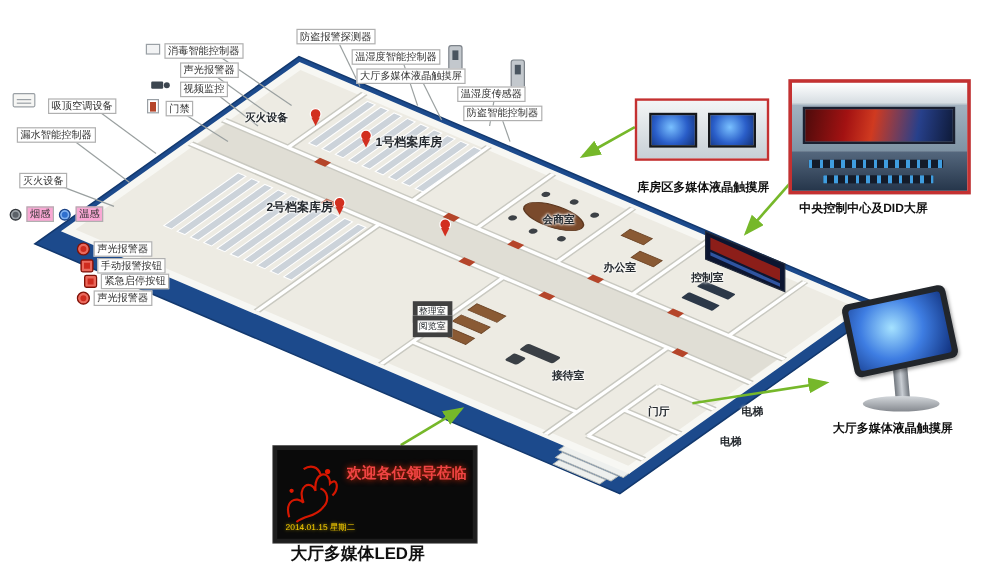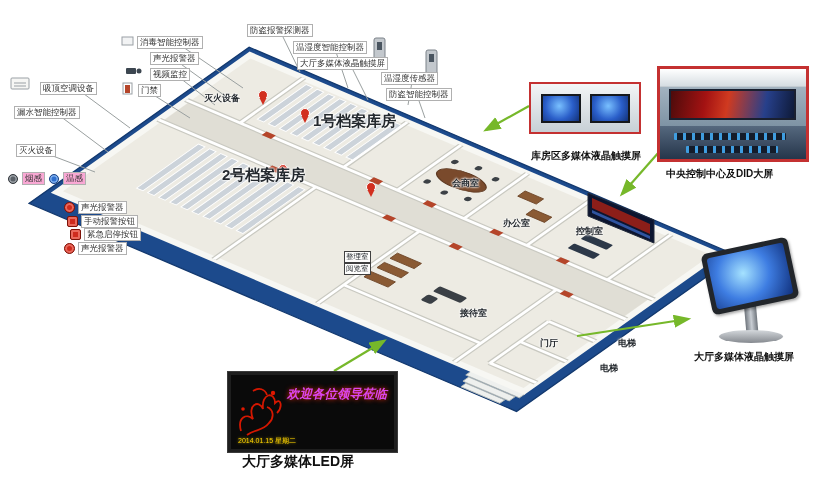--- a/index.html
+++ b/index.html
@@ -10,24 +10,24 @@
   }
   .layer{position:absolute;left:0;top:0;}
   .callout{
     position:absolute;z-index:7;font-size:8.5px;line-height:11px;color:#333;
     background:#fff;border:1px solid #b0b0b0;padding:0 2px;white-space:nowrap;
   }
   .room-label{
     position:absolute;z-index:6;font-size:9px;font-weight:bold;color:#24292e;white-space:nowrap;
     text-shadow:0 0 2px #fff,0 0 2px #fff,0 0 3px #fff;
   }
-  .room-label.big{font-size:15px;}
+  .room-label.big{font-size:10px;}
   .room-label.boxed{
     font-size:7.5px;font-weight:normal;background:rgba(255,255,255,.92);
-    border:1px solid #404040;padding:0 1px;text-shadow:none;
+    border:4px solid #404040;padding:0 1px;text-shadow:none;
   }
   .caption{position:absolute;z-index:8;font-size:10px;font-weight:bold;color:#101010;white-space:nowrap;}
   .legend-row{position:absolute;z-index:7;display:flex;align-items:center;gap:3px;}
   .legend-icon{
     width:9px;height:9px;border-radius:2px;flex:0 0 auto;
     background:#cf2b1e;border:1px solid #7d1208;box-shadow:inset 0 0 0 2px #e9695c;
   }
   .legend-icon.round{border-radius:50%;}
   .legend-label{
     font-size:8.5px;line-height:11px;color:#333;background:#fff;
@@ -88,22 +88,22 @@
     position:absolute;left:28px;top:90px;width:64px;height:13px;border-radius:50%;
     background:linear-gradient(#d4d8dc,#85898f);
   }
 
   
   .led-panel{
     position:absolute;left:228px;top:372px;width:163px;height:74px;z-index:8;
     background:#0a0a0a;border:3px solid #1e1e1e;box-shadow:0 0 0 1px #3a3a3a;box-sizing:content-box;
   }
   .led-text{
-    position:absolute;right:5px;top:11px;width:104px;text-align:center;
-    color:#d946ef;font-weight:bold;text-shadow:0 0 5px rgba(255,45,0,.9);font-style:italic;
+    position:absolute;right:5px;top:11px;width:104px;text-align:right;
+    color:#ef4444;font-weight:bold;text-shadow:0 0 5px rgba(255,45,0,.9);
   }
   .led-line1{font-size:12.5px;line-height:17px;white-space:nowrap;}
   .led-line2{font-size:12.5px;line-height:17px;white-space:nowrap;}
   .led-footer{
     position:absolute;left:7px;bottom:4px;color:#ffd300;font-size:7px;line-height:8px;
     text-shadow:0 0 3px rgba(255,220,0,.8);
   }
   .led-art{position:absolute;left:2px;top:4px;}
 </style>
 </head>

